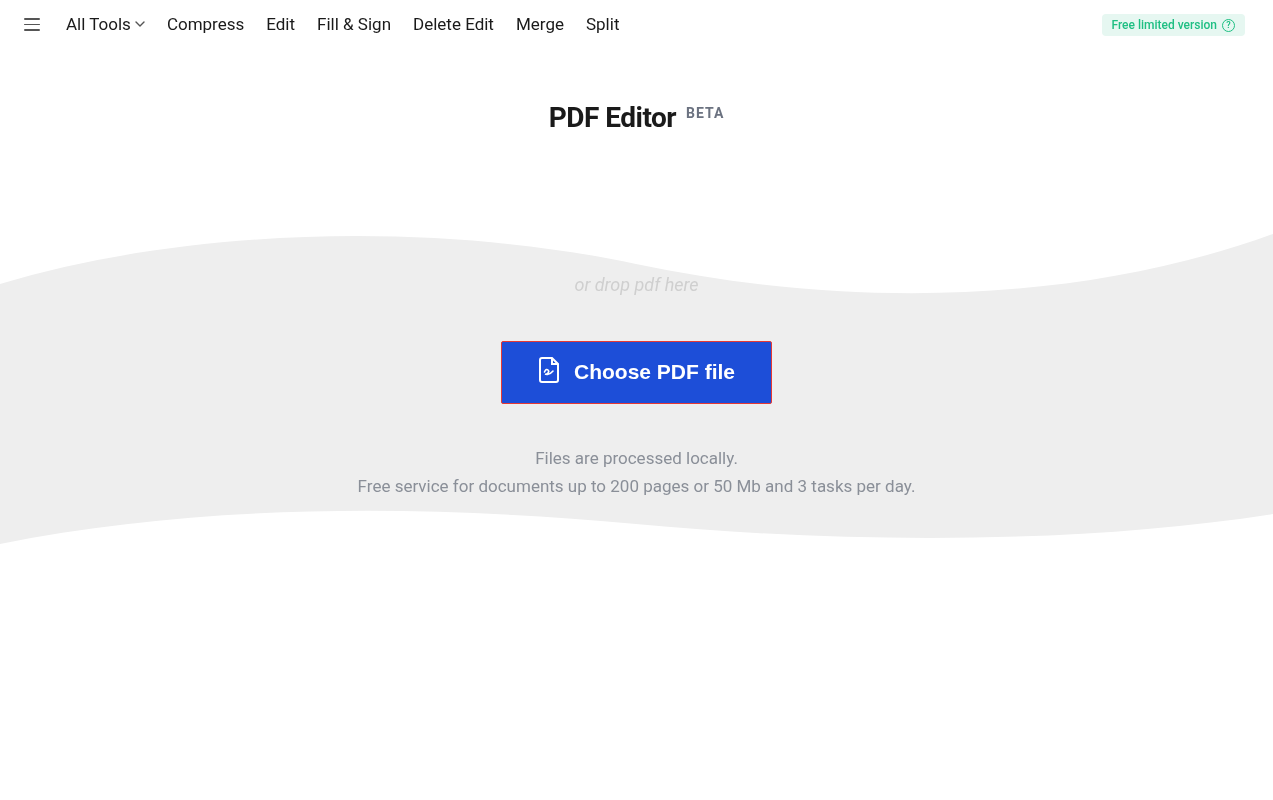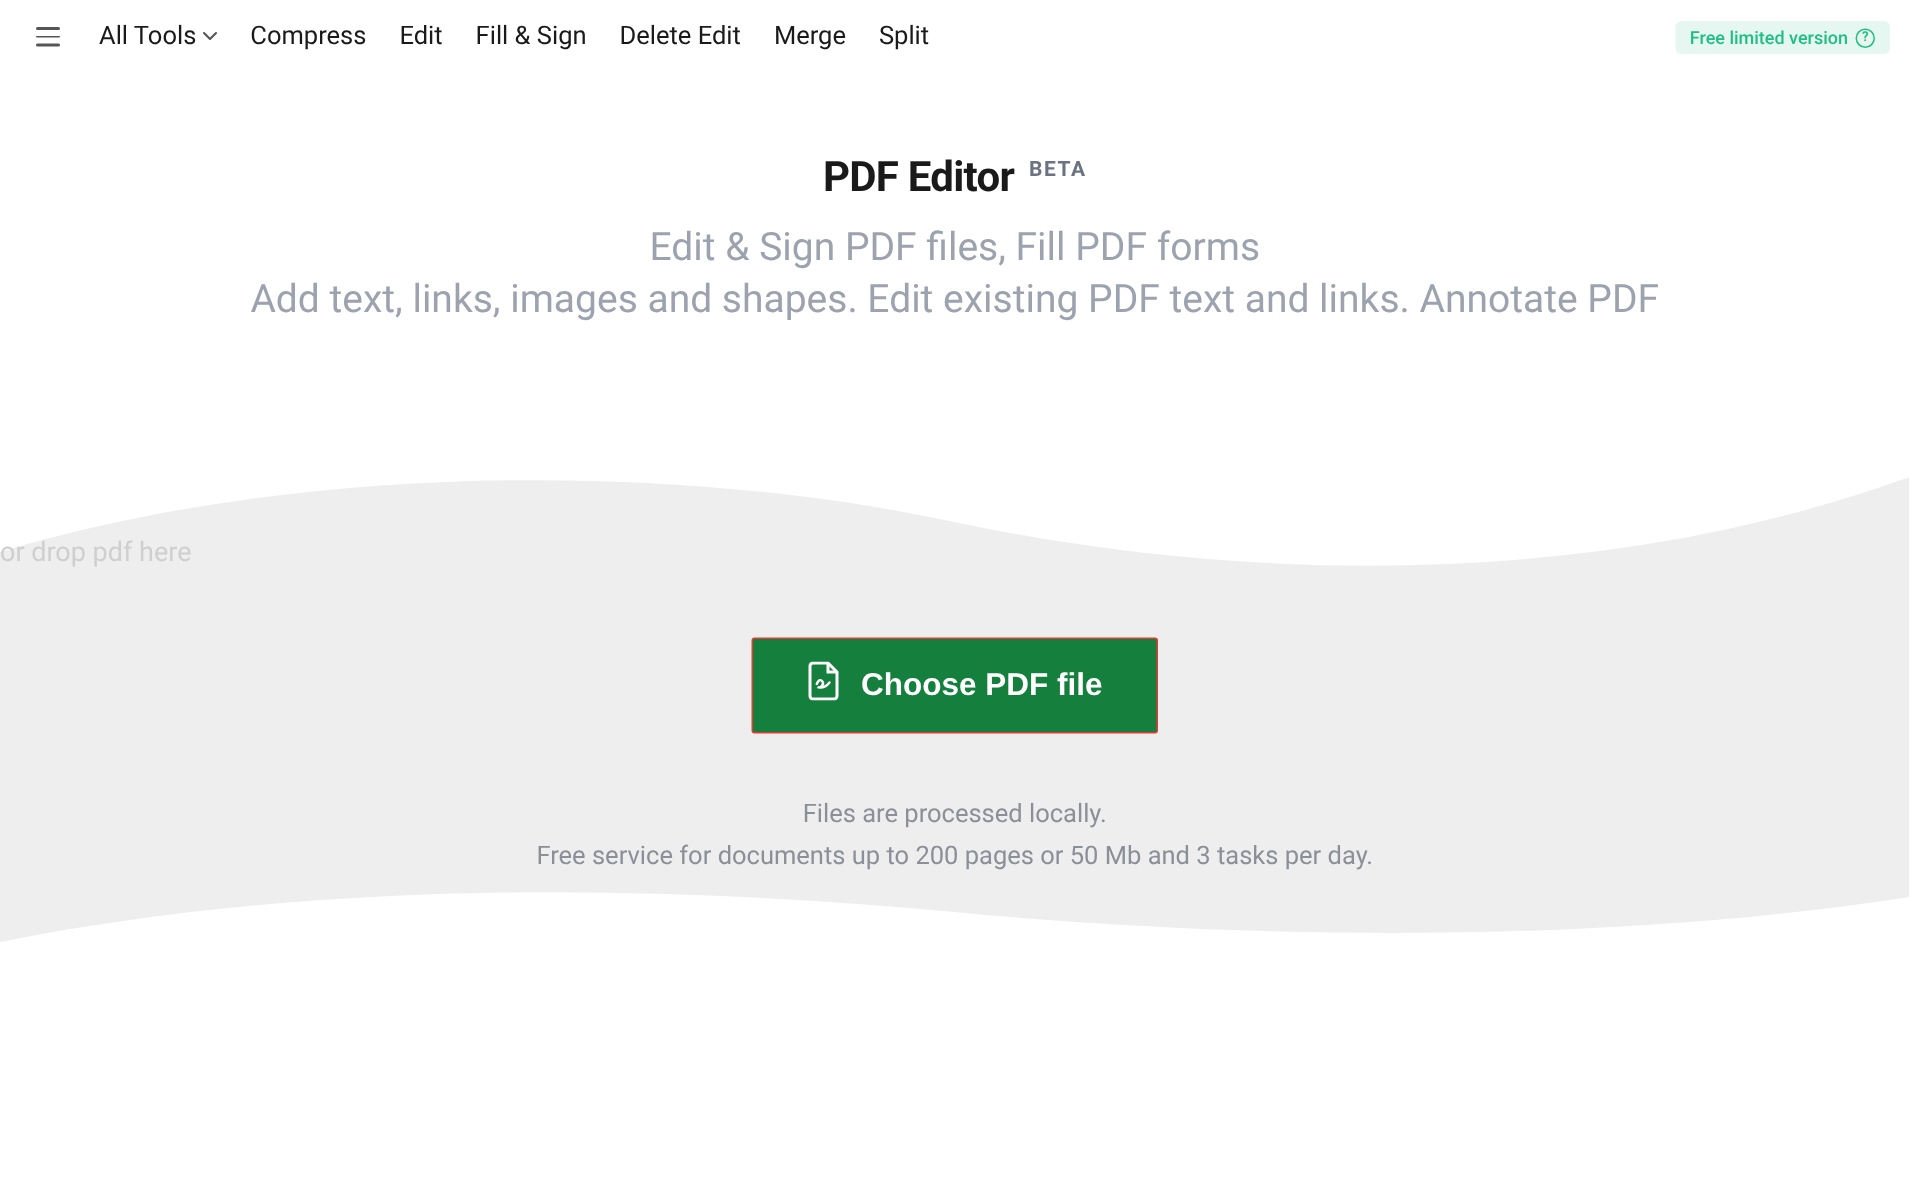--- a/index.html
+++ b/index.html
@@ -50,21 +50,21 @@
       display: inline-flex;
       align-items: center;
       justify-content: center;
     }
     .chevron-down svg {
       width: 10px;
       height: 6px;
     }
     .version-badge {
       position: absolute;
-      right: 13px;
+      right: 28px;
       top: 14px;
       background: #e6f7f1;
       color: #1fbf83;
       font-size: 12px;
       font-weight: 500;
       padding: 4px 10px;
       border-radius: 4px;
       display: flex;
       align-items: center;
       gap: 5px;
@@ -119,35 +119,37 @@
       position: absolute;
       top: 0;
       left: 0;
       right: 0;
       height: 360px;
       z-index: 0;
     }
     .drop-hint {
       position: relative;
       z-index: 1;
+      text-align: center;
       color: #cfcfcf;
       font-size: 18px;
       padding-top: 80px;
+      font-style: italic;
     }
     .choose-btn-wrap {
       position: relative;
       z-index: 1;
       text-align: center;
       margin-top: 46px;
     }
     .choose-btn {
       display: inline-flex;
       align-items: center;
       gap: 14px;
-      background: #15803d;
+      background: #1d4ed8;
       color: #ffffff;
       border: 1.5px solid #e53935;
       padding: 15px 36px;
       font-size: 21px;
       font-weight: 700;
       cursor: pointer;
       border-radius: 2px;
     }
     .choose-btn svg {
       width: 22px;
@@ -190,24 +192,20 @@
   <div class="version-badge">
     <span>Free limited version</span>
     <span class="help-icon">?</span>
   </div>
 </nav>
 
 <div class="hero">
   <div class="title-wrap">
     <h1 class="page-title">PDF Editor</h1>
     <span class="beta-tag">BETA</span>
-  </div>
-  <div class="subtitle">
-    <div>Edit &amp; Sign PDF files, Fill PDF forms</div>
-    <div>Add text, links, images and shapes. Edit existing PDF text and links. Annotate PDF</div>
   </div>
 </div>
 
 <div class="wave-section">
   <svg class="wave-bg" viewBox="0 0 1273 360" preserveAspectRatio="none">
     <path d="M0,90 C200,30 450,30 636,70 C850,115 1080,110 1273,40 L1273,320 C1080,350 850,350 636,330 C420,310 200,310 0,350 Z" fill="#eeeeee"></path>
   </svg>
 
   <div class="drop-hint">or drop pdf here</div>
 

